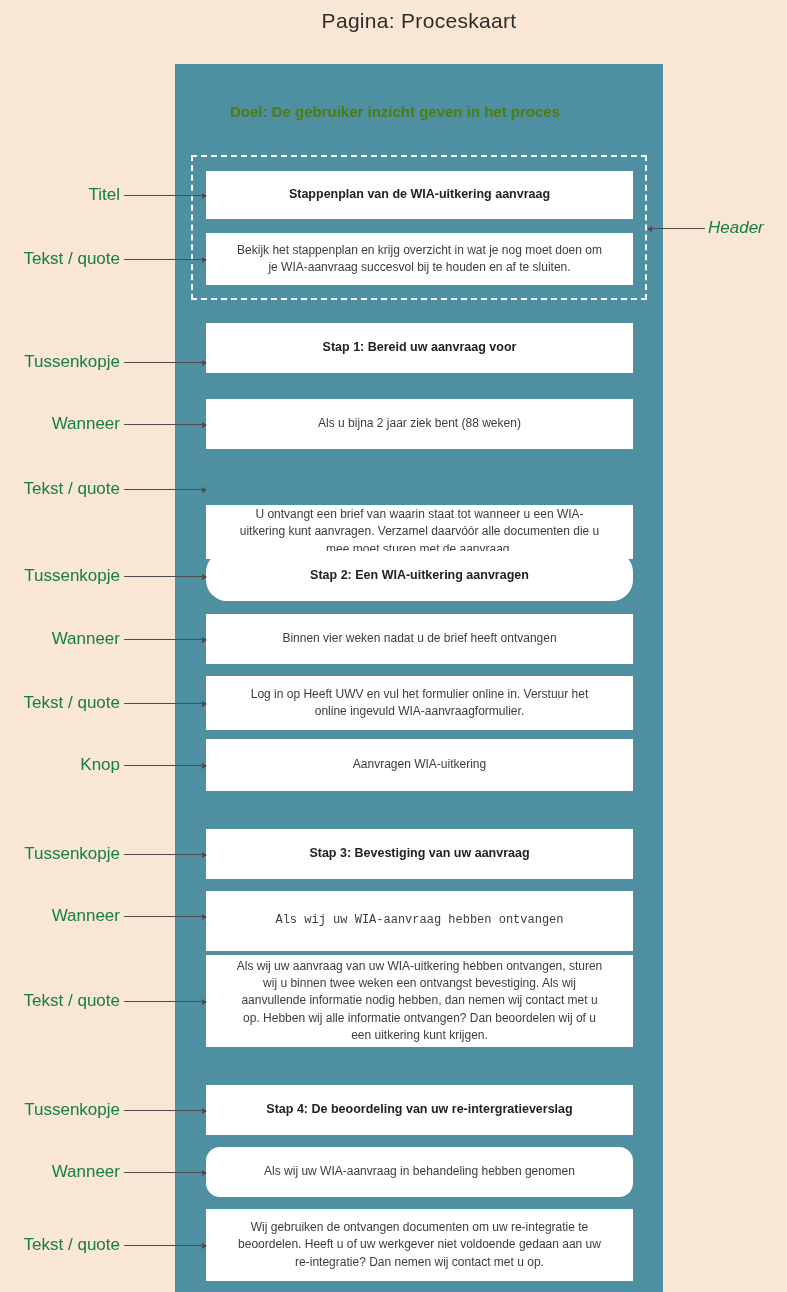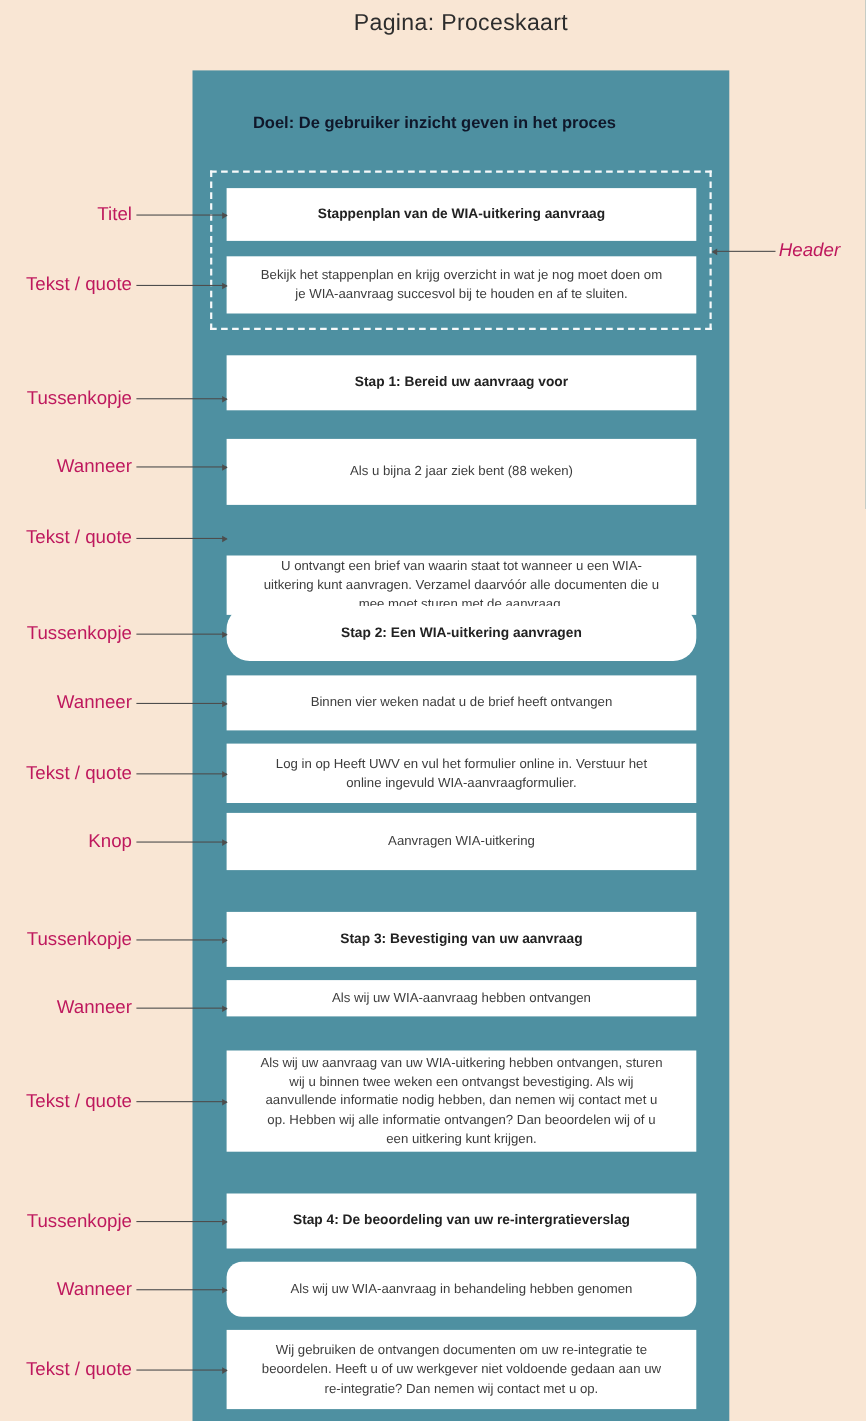--- a/index.html
+++ b/index.html
@@ -23,21 +23,21 @@
     left: 175px; top: 64px;
     width: 488px; height: 1228px;
     background: #4e90a1;
   }
   .column-header {
     position: absolute;
     left: 175px; top: 103px; width: 440px;
     text-align: center;
     font-size: 15px;
     font-weight: bold;
-    color: #0f172a;
+    color: #4d7c0f;
   }
   .dashed-region {
     position: absolute;
     left: 191px; top: 155px;
     width: 456px; height: 145px;
     border: 2px dashed rgba(255,255,255,0.95);
   }
   .wbox {
     position: absolute;
     left: 206px; width: 427px;
@@ -59,21 +59,21 @@
   
   .ann {
     position: absolute;
     left: 0; width: 206px; height: 24px;
     display: flex;
     align-items: center;
     justify-content: flex-end;
   }
   .ann-label {
     font-size: 17px;
-    color: #be185d;
+    color: #15803d;
     white-space: nowrap;
   }
   .ann-line {
     width: 82px; height: 0;
     border-top: 1px solid #4d4d4d;
     position: relative;
     margin-left: 4px;
     flex: 0 0 82px;
   }
   .ann-line::after {
@@ -124,21 +124,21 @@
 <div class="wbox heading" style="top:171px;height:48px;">
     <span>Stappenplan van de WIA-uitkering aanvraag</span>
   </div>
 <div class="wbox" style="top:233px;height:52px;">
     <span>Bekijk het stappenplan en krijg overzicht in wat je nog moet doen om je WIA-aanvraag succesvol  bij te houden en af te sluiten.</span>
   </div>
 
 <div class="wbox heading" style="top:323px;height:50px;">
     <span>Stap 1: Bereid uw aanvraag voor</span>
   </div>
-<div class="wbox" style="top:399px;height:60px;">
+<div class="wbox" style="top:399px;height:50px;">
     <span>Als u bijna 2 jaar ziek bent (88 weken)</span>
   </div>
 <div class="wbox" style="top:462px;height:54px;margin-top:43px;">
     <span>U ontvangt een brief van waarin staat tot wanneer u een WIA-uitkering kunt aanvragen. Verzamel daarvóór alle documenten die u mee moet sturen met de aanvraag.</span>
   </div>
 
 <div class="wbox heading" style="top:551px;height:50px;border-radius:21px;">
     <span>Stap 2: Een WIA-uitkering aanvragen</span>
   </div>
 <div class="wbox" style="top:614px;height:50px;">
@@ -147,21 +147,21 @@
 <div class="wbox" style="top:676px;height:54px;">
     <span>Log in op Heeft UWV en vul het formulier online in. Verstuur het online ingevuld WIA-aanvraagformulier.</span>
   </div>
 <div class="wbox" style="top:739px;height:52px;">
     <span>Aanvragen WIA-uitkering</span>
   </div>
 
 <div class="wbox heading" style="top:829px;height:50px;">
     <span>Stap 3: Bevestiging van uw aanvraag</span>
   </div>
-<div class="wbox" style="top:891px;height:33px;">
+<div class="wbox" style="top:891px;height:60px;font-family:Liberation Mono, monospace;">
     <span>Als wij uw WIA-aanvraag hebben ontvangen</span>
   </div>
 <div class="wbox" style="top:955px;height:92px;">
     <span>Als wij uw aanvraag van uw WIA-uitkering hebben ontvangen, sturen wij u binnen twee weken een ontvangst bevestiging. Als wij aanvullende informatie nodig hebben, dan nemen wij contact met u op. Hebben wij alle informatie ontvangen? Dan beoordelen wij of u een uitkering kunt krijgen.</span>
   </div>
 
 <div class="wbox heading" style="top:1085px;height:50px;">
     <span>Stap 4: De beoordeling van uw re-intergratieverslag</span>
   </div>
 <div class="wbox" style="top:1147px;height:50px;border-radius:14px;">

